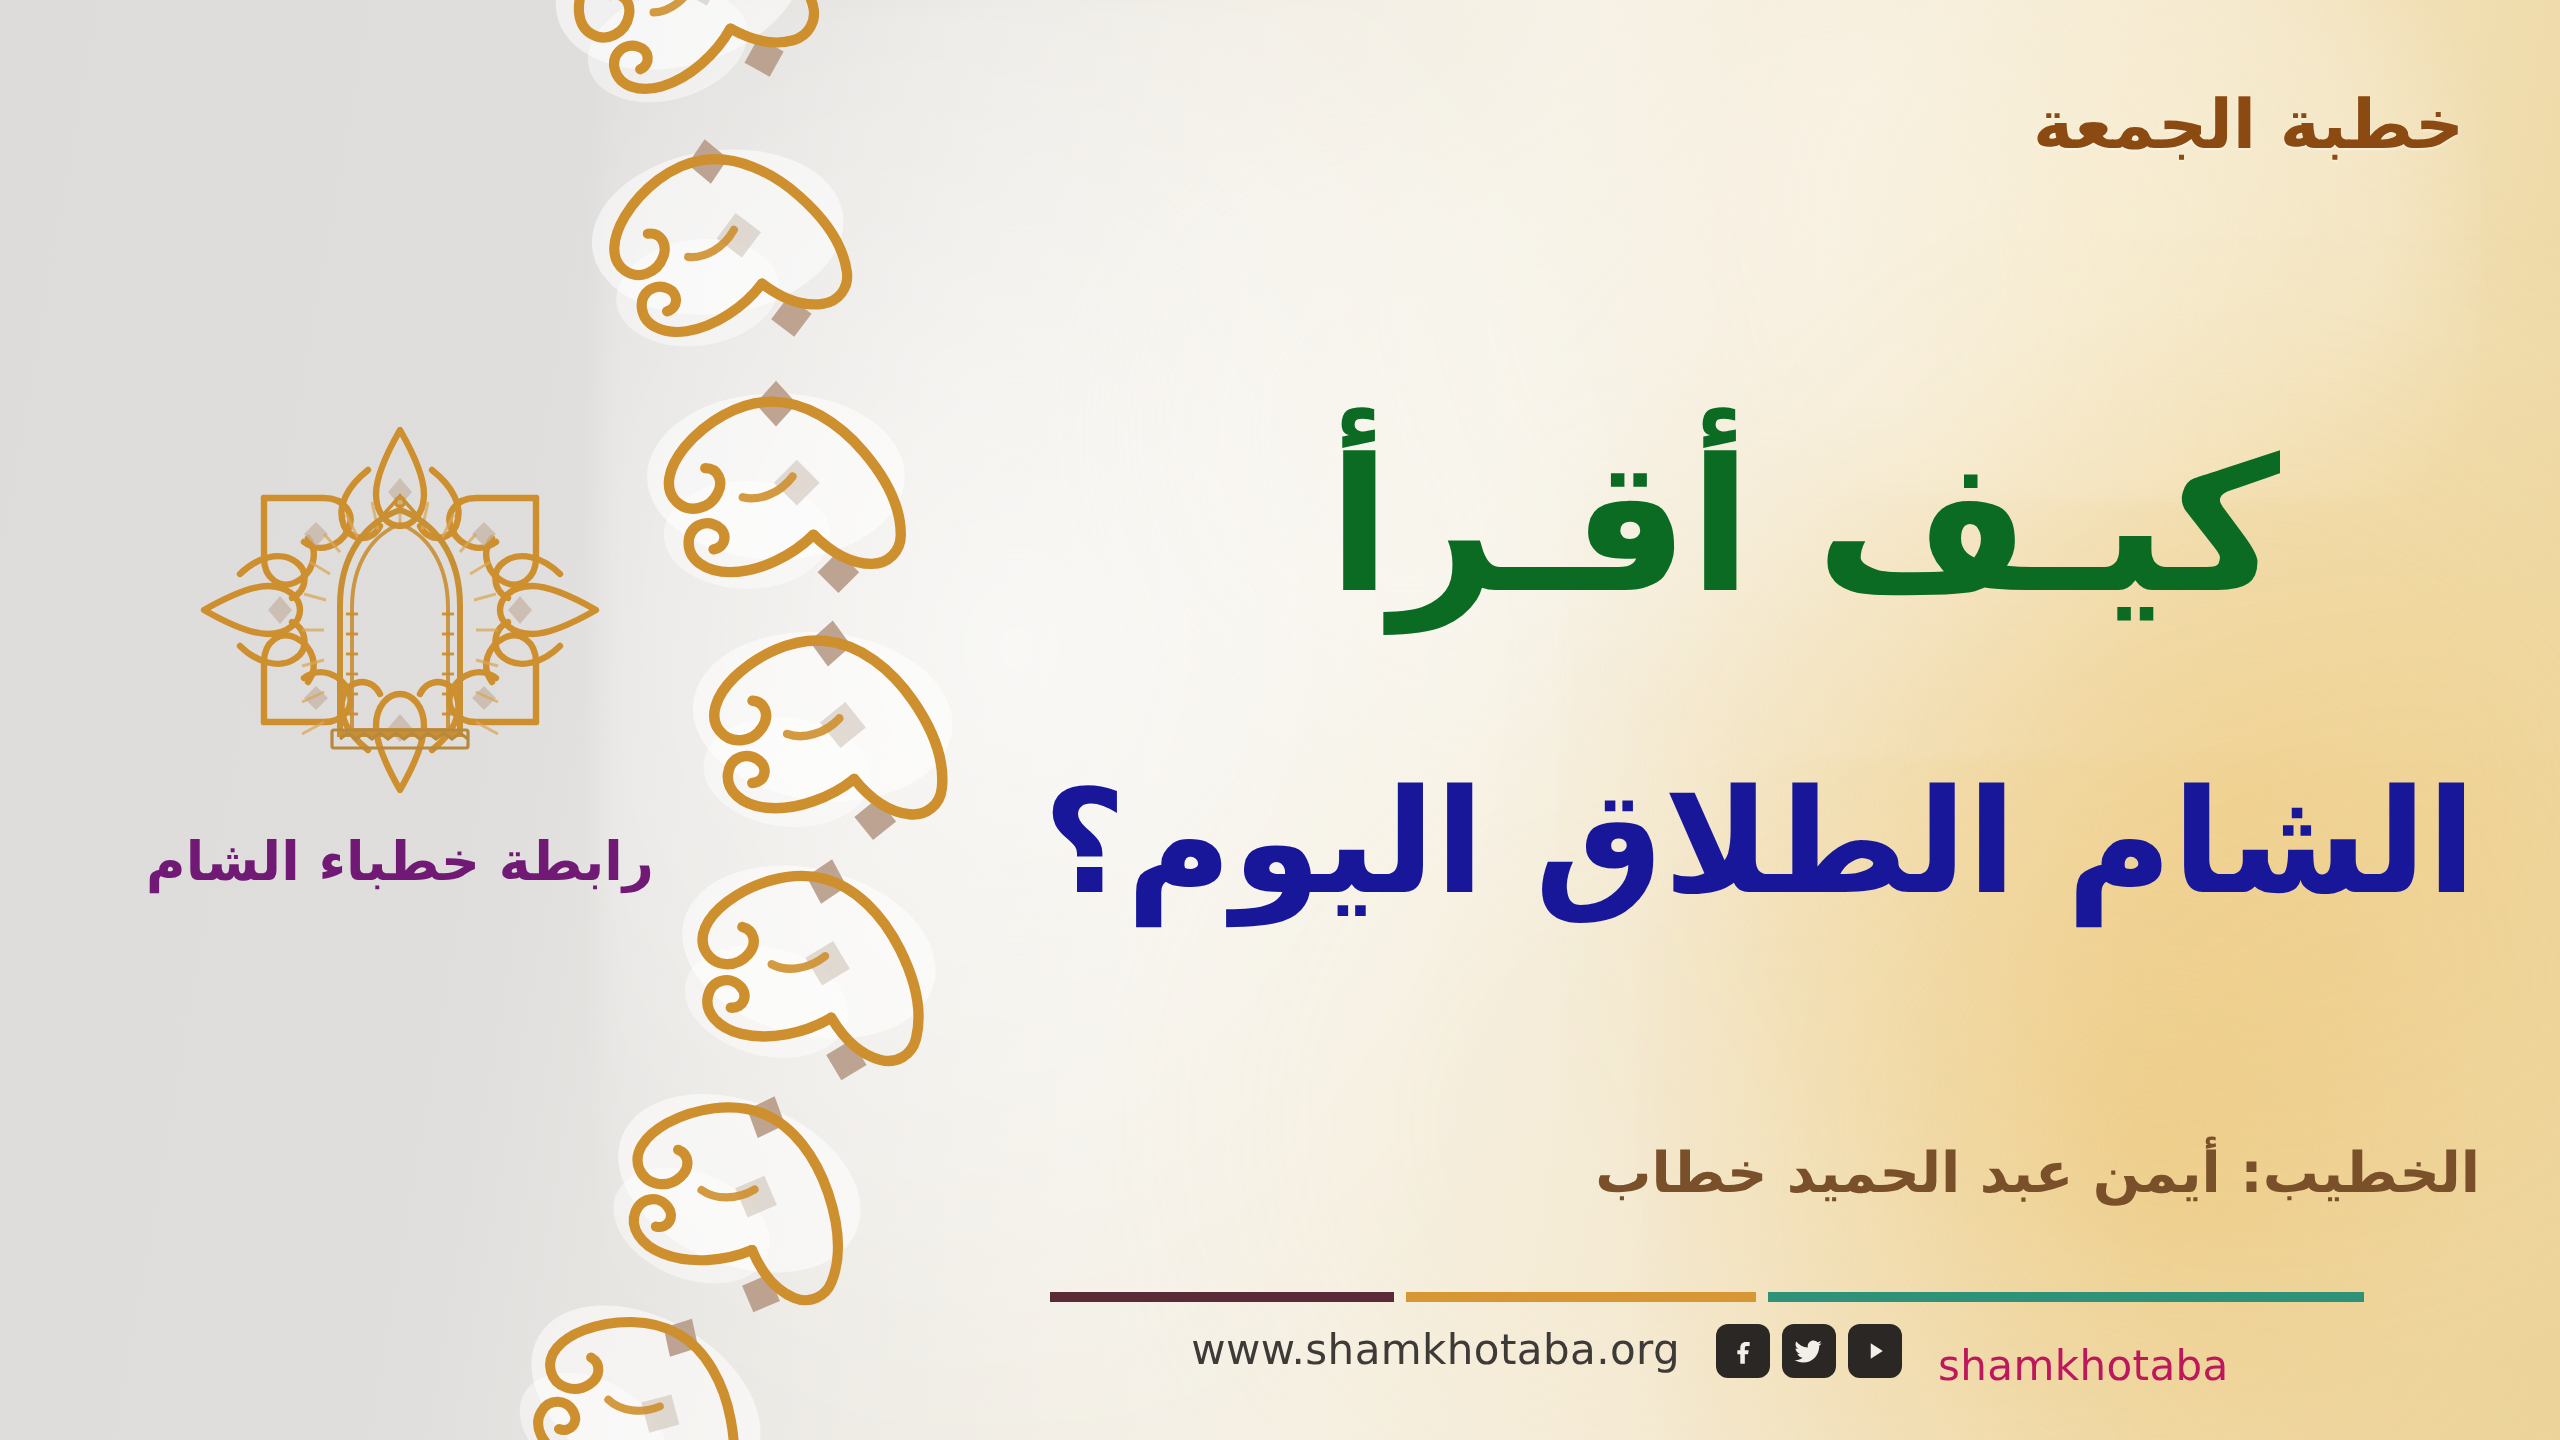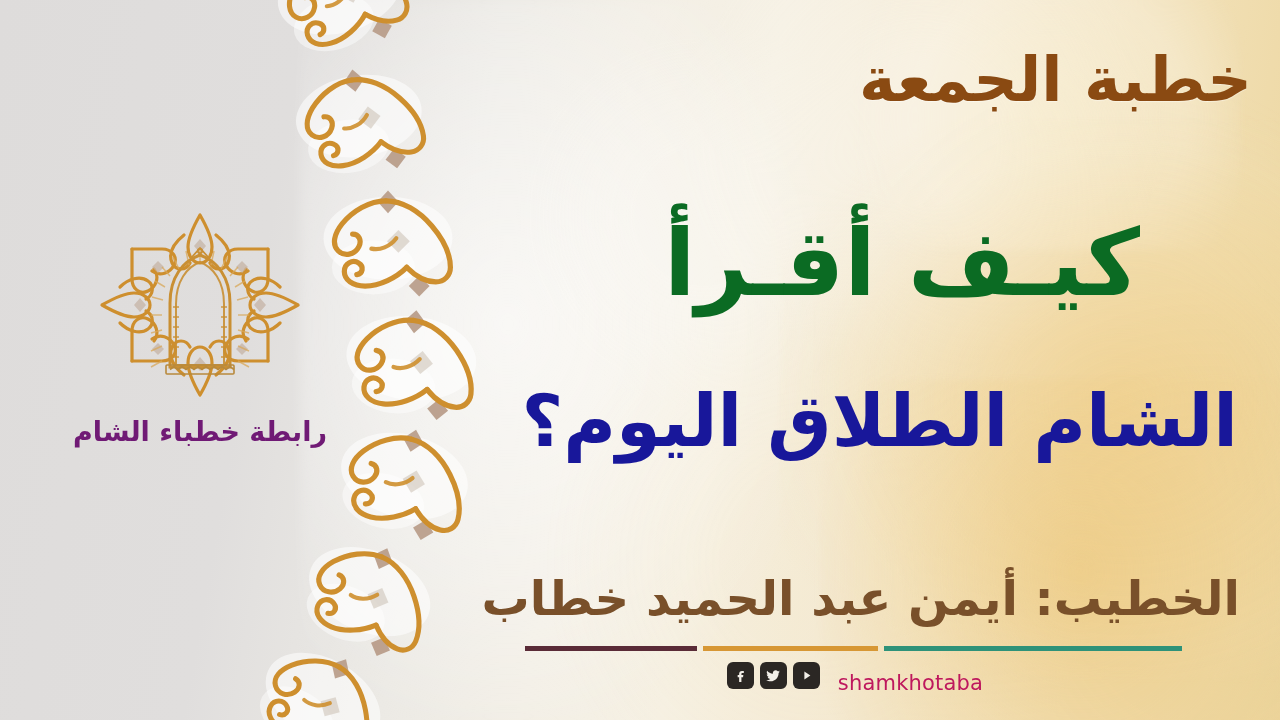--- a/index.html
+++ b/index.html
@@ -131,23 +131,23 @@
     margin-top: 7px;
     font-size: 14.5px;
     font-weight: 600;
     color: #6b4c49;
     letter-spacing: 0.6px;
   }
 
   
   .eyebrow {
     position: absolute;
-    right: 28px;
+    right: 48px;
     top: 44px;
-    font-size: 62px;
+    font-size: 34px;
     font-weight: 700;
     color: #8a4a12;
     direction: rtl;
     text-align: right;
     letter-spacing: 1px;
     line-height: 1.15;
     text-shadow: 0 1px 1px rgba(255,255,255,0.45);
   }
   .headline {
     position: absolute;
@@ -170,21 +170,21 @@
     color: #18179a;
     direction: rtl;
     text-align: right;
     line-height: 1.1;
     white-space: nowrap;
   }
   .speaker {
     position: absolute;
     right: 40px;
     top: 570px;
-    font-size: 48px;
+    font-size: 28px;
     font-weight: 700;
     color: #79502a;
     direction: rtl;
     text-align: right;
     line-height: 1.2;
     white-space: nowrap;
   }
 
   
   .footer-rule {
@@ -404,20 +404,21 @@
 
   <div class="footer-rule">
     <div class="rule-seg seg1" style="background: rgb(90, 43, 55);"></div>
     <div class="rule-gap"></div>
     <div class="rule-seg seg2" style="background: rgb(215, 151, 52);"></div>
     <div class="rule-gap"></div>
     <div class="rule-seg seg3" style="background: rgb(46, 146, 121);"></div>
   </div>
 
   <div class="footer-row">
+    <span class="site-url">www.shamkhotaba.org</span>
 
     <span class="social-icons">
       <span class="sicon">
         <svg width="17" height="17" viewBox="0 0 24 24" aria-hidden="true">
           <path fill="#f2efe9" d="M14.6 8.4h2.1V5.6h-2.6c-2.6 0-4 1.6-4 4.1v1.7H8v2.9h2.1V21h3.2v-6.7h2.3l.4-2.9h-2.7v-1.4c0-1 .4-1.6 1.3-1.6z"></path>
         </svg>
       </span>
       <span class="sicon">
         <svg width="17" height="17" viewBox="0 0 24 24" aria-hidden="true">
           <path fill="#f2efe9" d="M21 6.5c-.7.3-1.4.5-2.2.6.8-.5 1.4-1.2 1.7-2.1-.8.4-1.6.8-2.5.9-.7-.8-1.7-1.3-2.9-1.3-2.2 0-4 1.8-4 4 0 .3 0 .6.1.9-3.3-.2-6.3-1.8-8.2-4.2-.3.6-.5 1.3-.5 2 0 1.4.7 2.6 1.8 3.3-.7 0-1.3-.2-1.8-.5 0 1.9 1.4 3.5 3.2 3.9-.3.1-.7.1-1.1.1-.3 0-.5 0-.8-.1.5 1.6 2 2.7 3.7 2.8-1.4 1.1-3.1 1.7-4.9 1.7-.3 0-.6 0-.9-.1 1.8 1.1 3.9 1.8 6.1 1.8 7.3 0 11.4-6.1 11.4-11.4v-.5c.8-.6 1.4-1.3 1.9-2z"></path>

